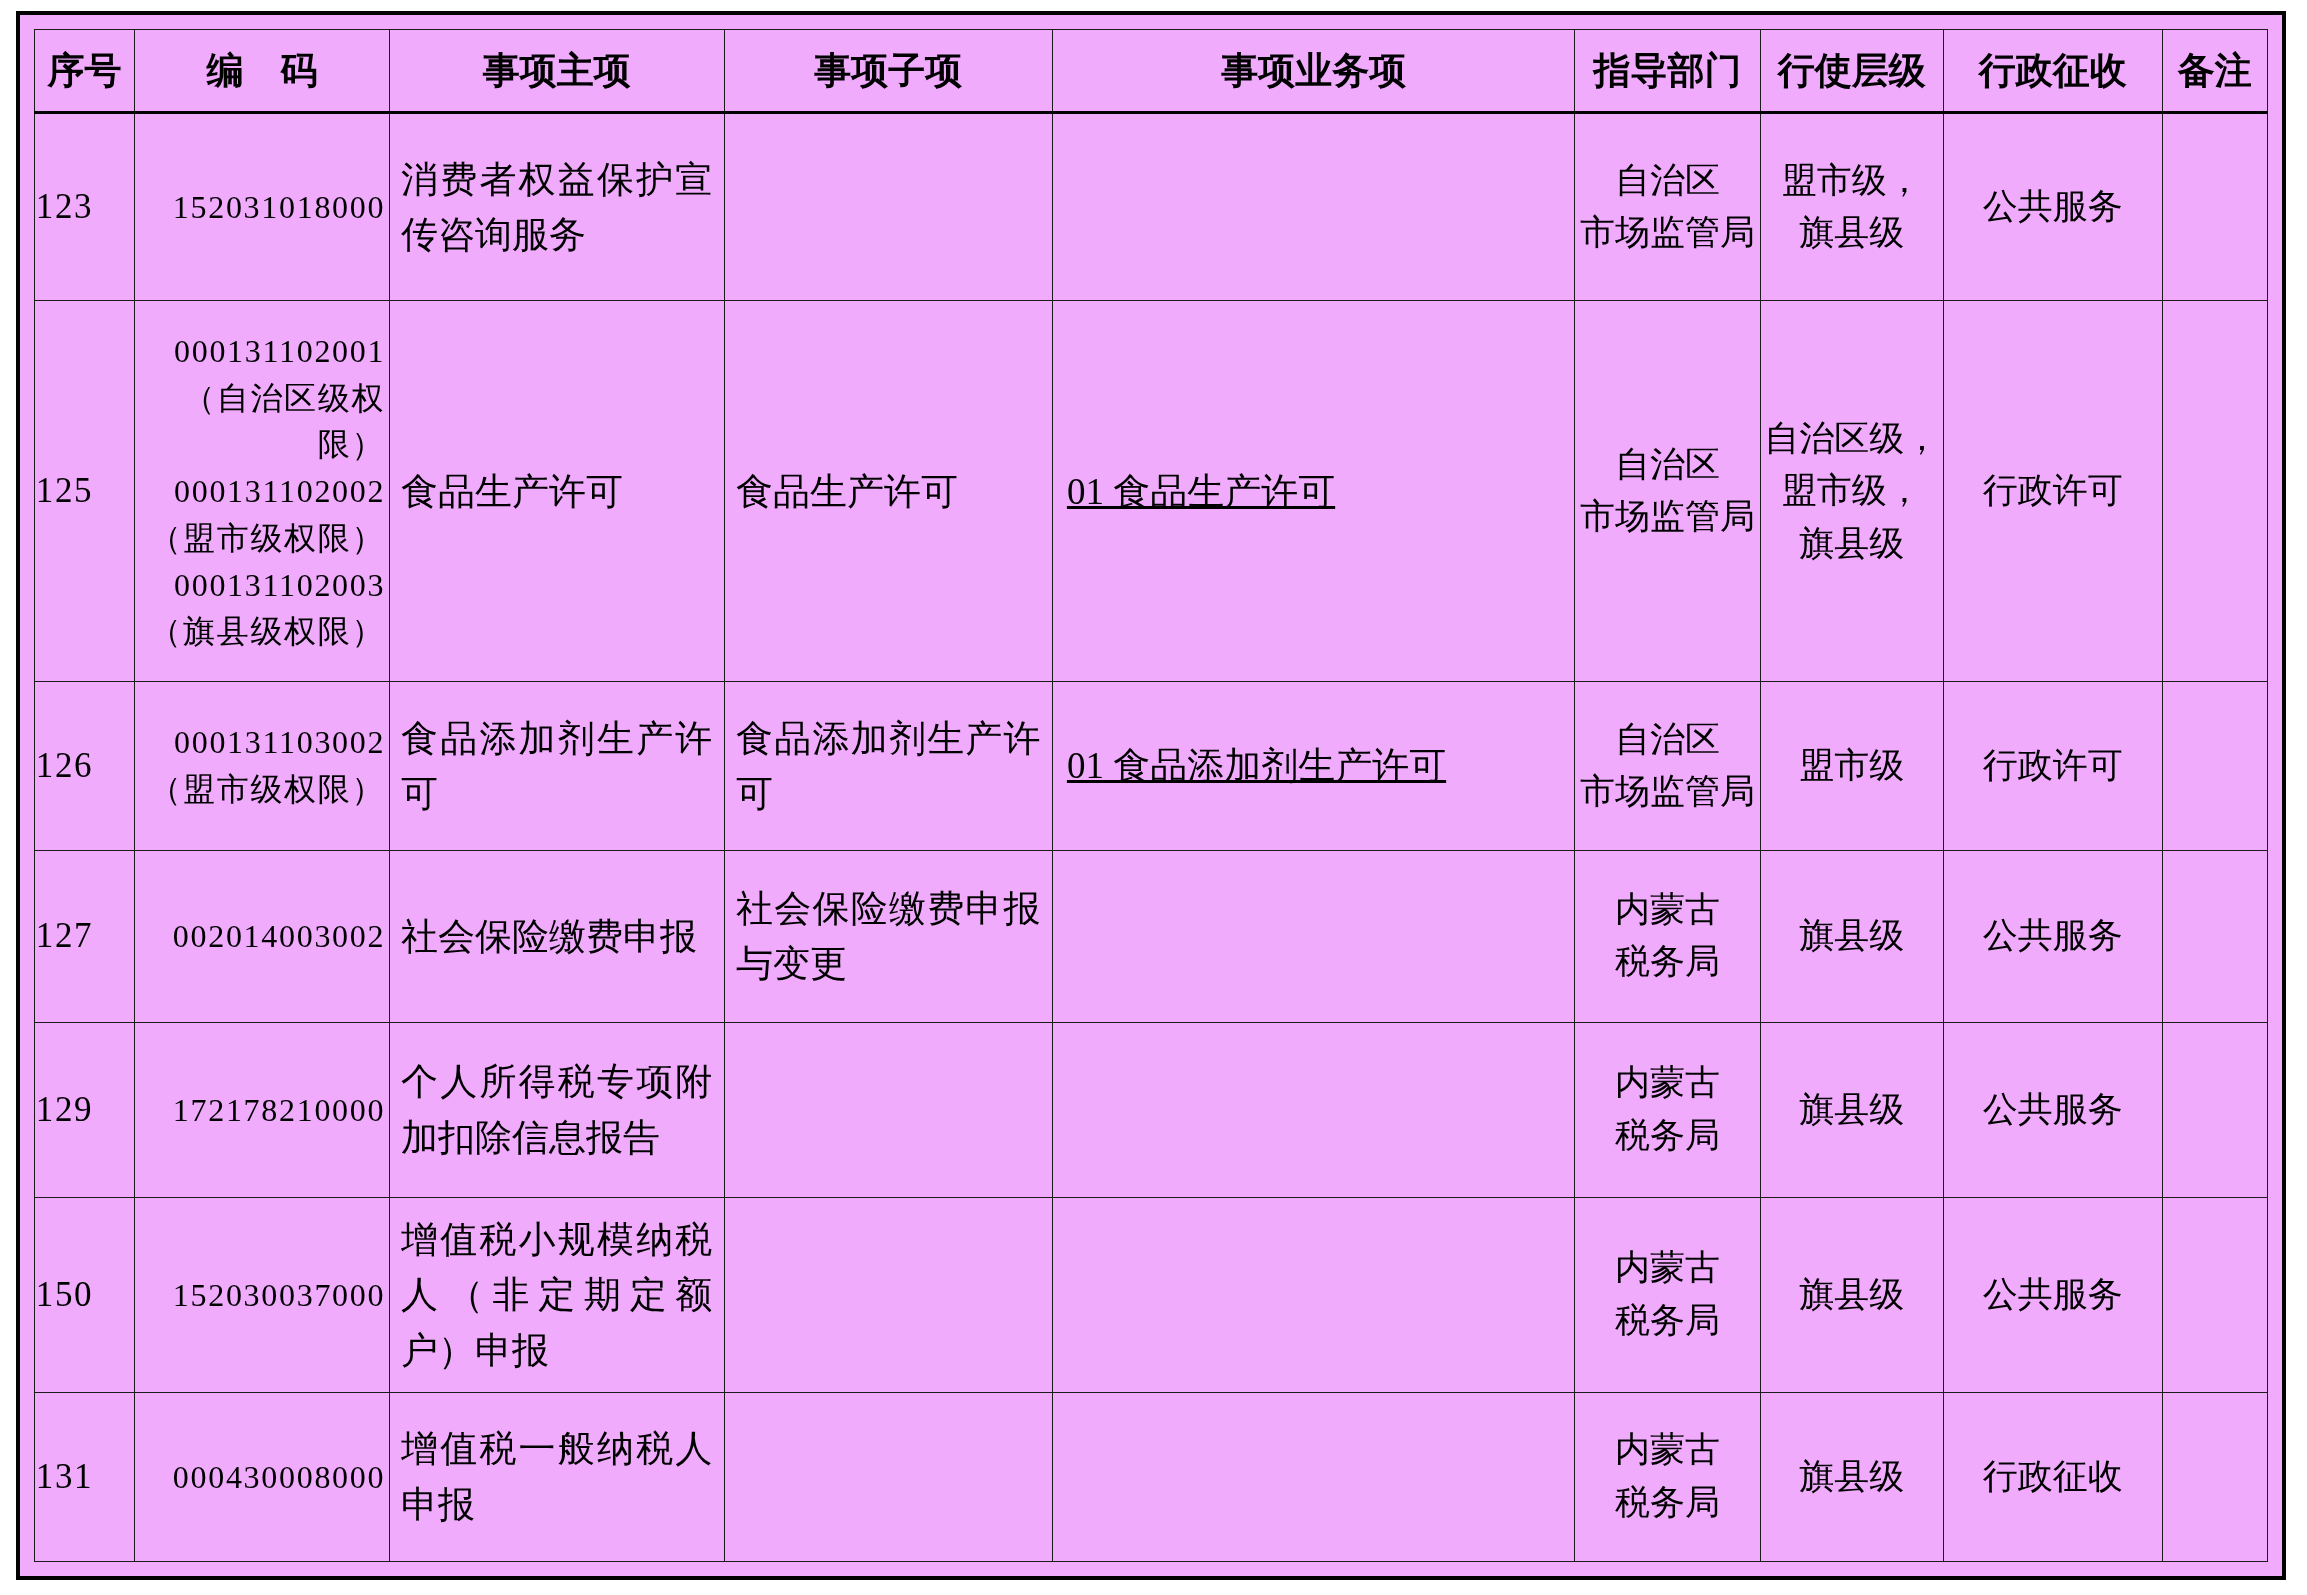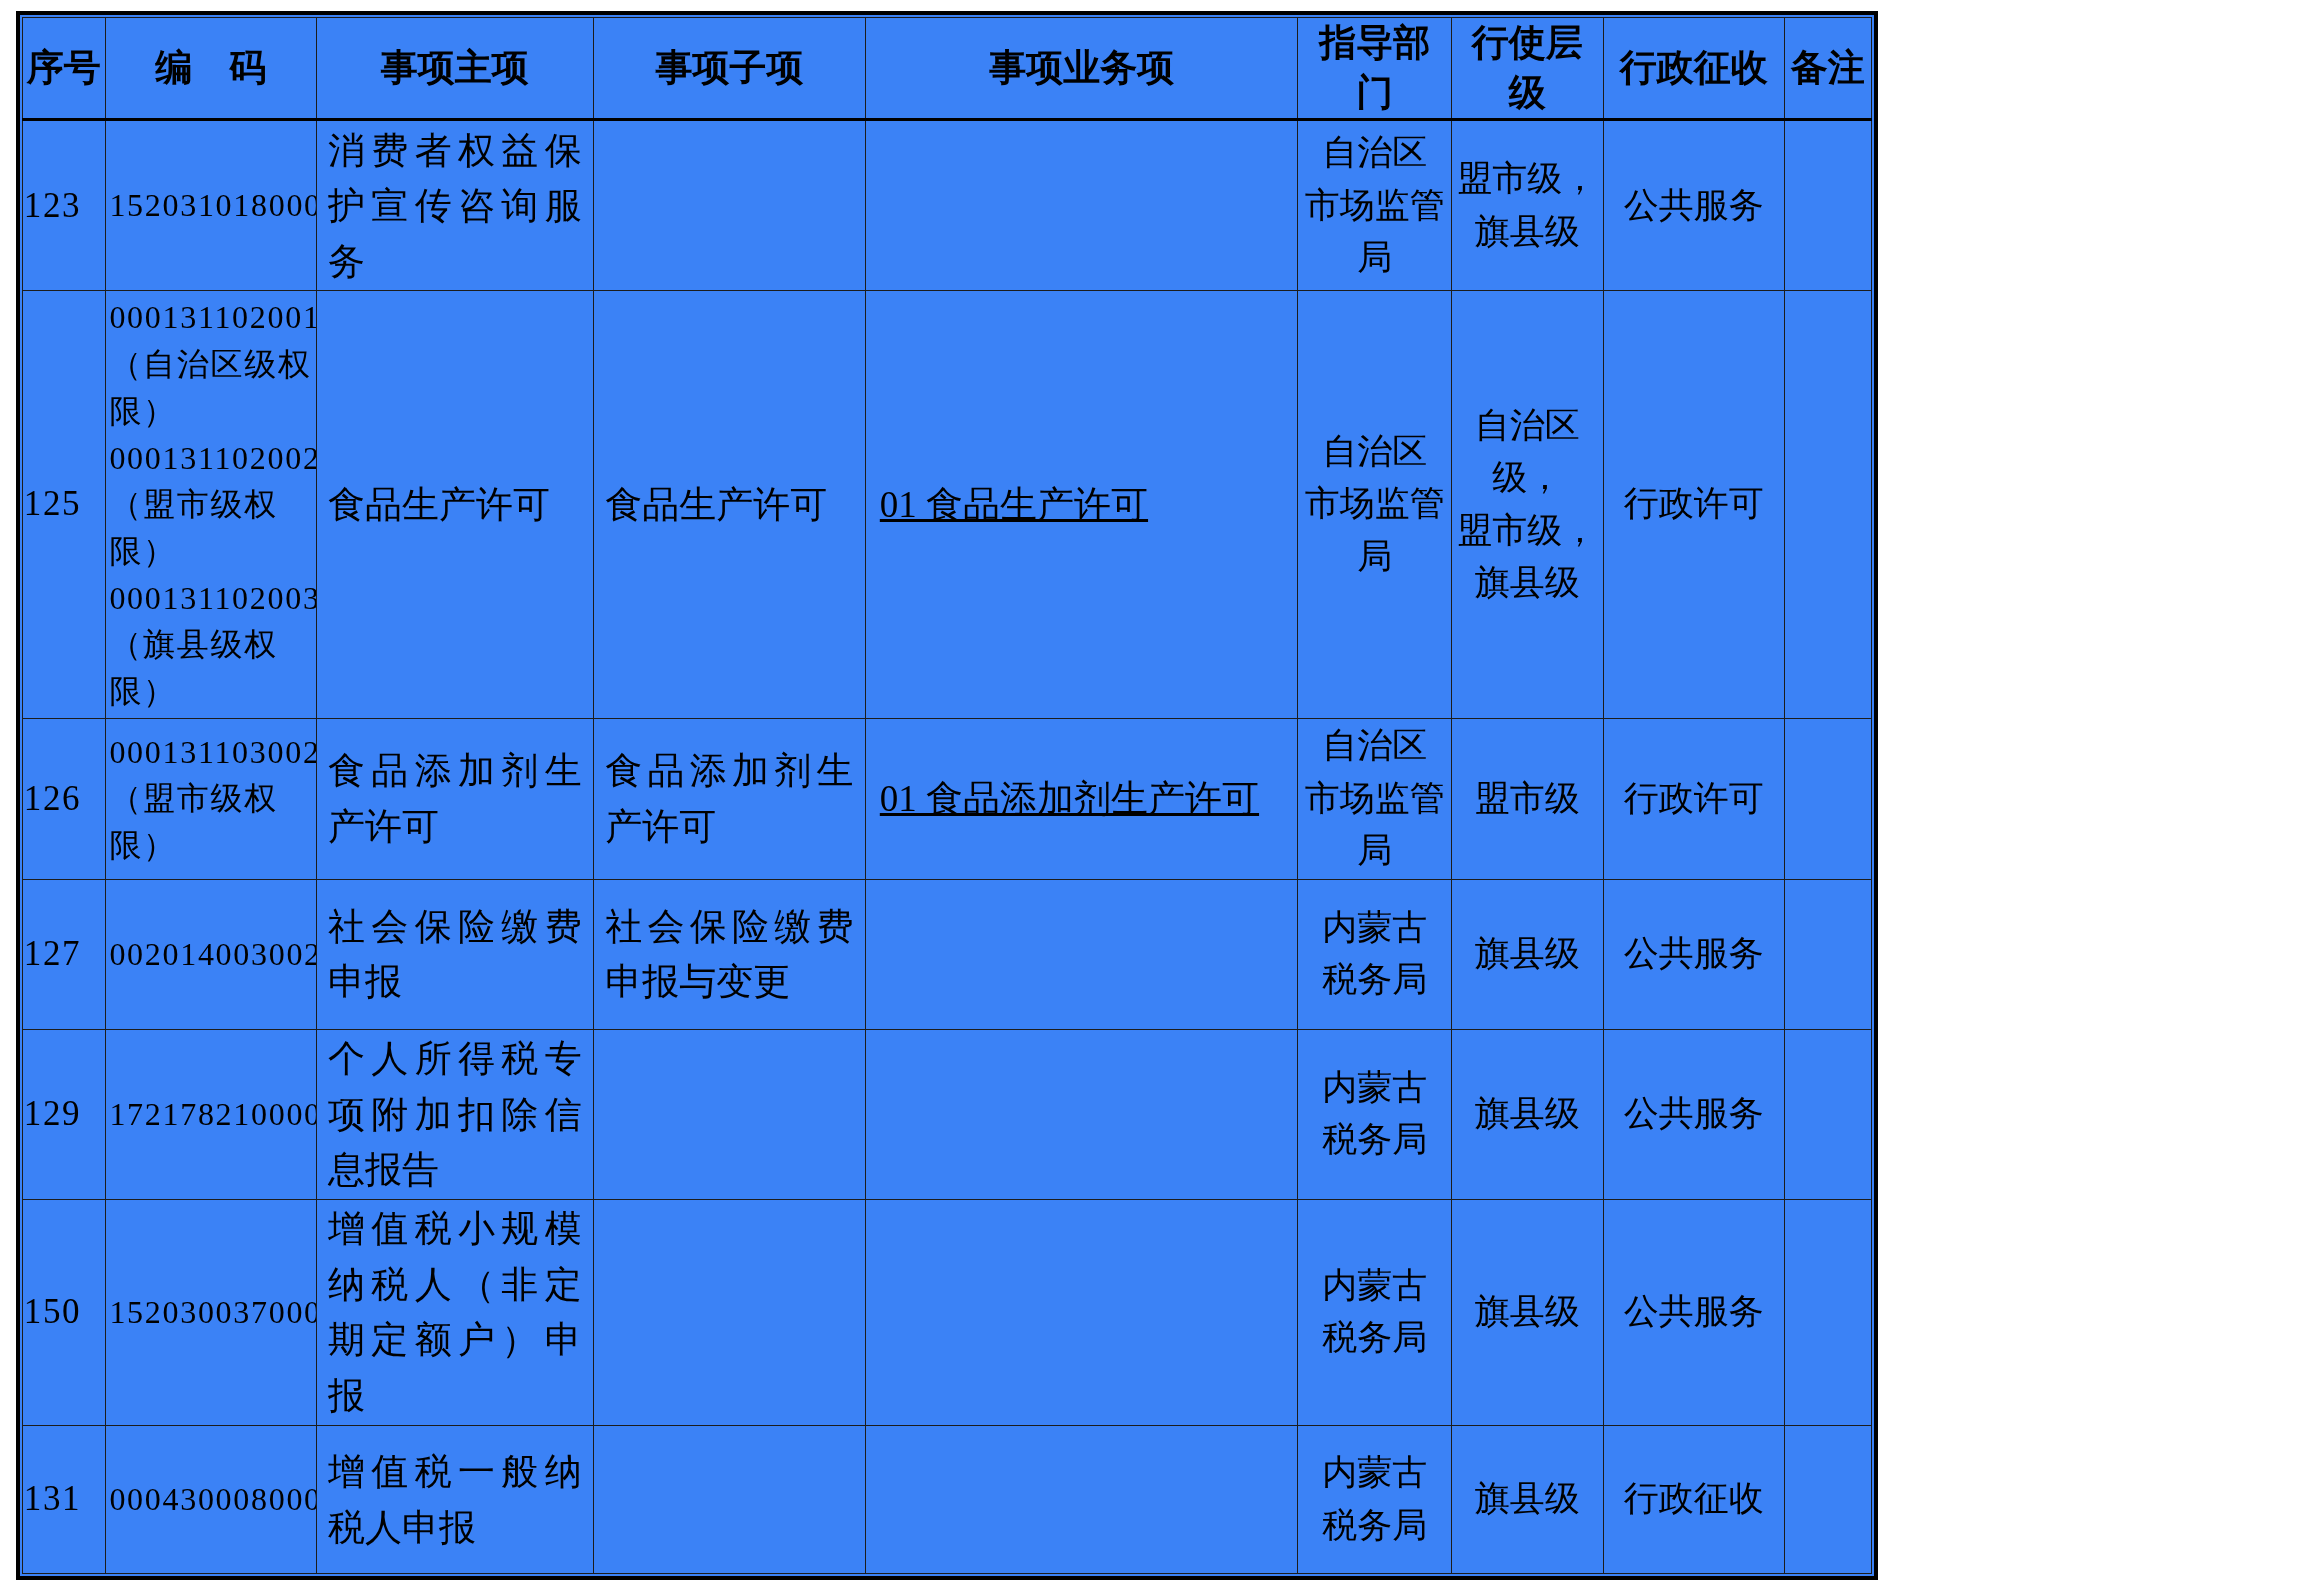--- a/index.html
+++ b/index.html
@@ -11,26 +11,26 @@
     width: 2307px;
     height: 1595px;
     position: relative;
     color: #000;
     font-family: "Liberation Serif", "DejaVu Serif", serif;
   }
   .frame {
     position: absolute;
     left: 15.7px;
     top: 11.3px;
-    width: 1862px;
+    width: 2270px;
     height: 1569px;
     border: 4.4px solid #000;
     box-sizing: border-box;
-    padding: 2px;
-    background: #3b82f6;
+    padding: 14px;
+    background: #f0abfc;
   }
   table.items {
     width: 100%;
     height: 100%;
     border-collapse: collapse;
     table-layout: fixed;
   }
   th, td {
     border: 1.7px solid #1c1c1c;
     box-sizing: border-box;
@@ -45,21 +45,21 @@
     padding: 0 3.5px;
     border-bottom: 3.5px solid #000;
   }
   td {
     vertical-align: middle;
     font-size: 37px;
     line-height: 1.5;
   }
   .c-num  { text-align: left; font-size: 35px; letter-spacing: 1.7px; }
   .c-code {
-    text-align: left;
+    text-align: right;
     white-space: pre-line;
     font-size: 32px;
     letter-spacing: 1.7px;
     line-height: 1.46;
     padding: 0 3.5px;
   }
   .c-main, .c-sub {
     text-align: justify;
     text-justify: inter-character;
     padding: 0 11.3px;

